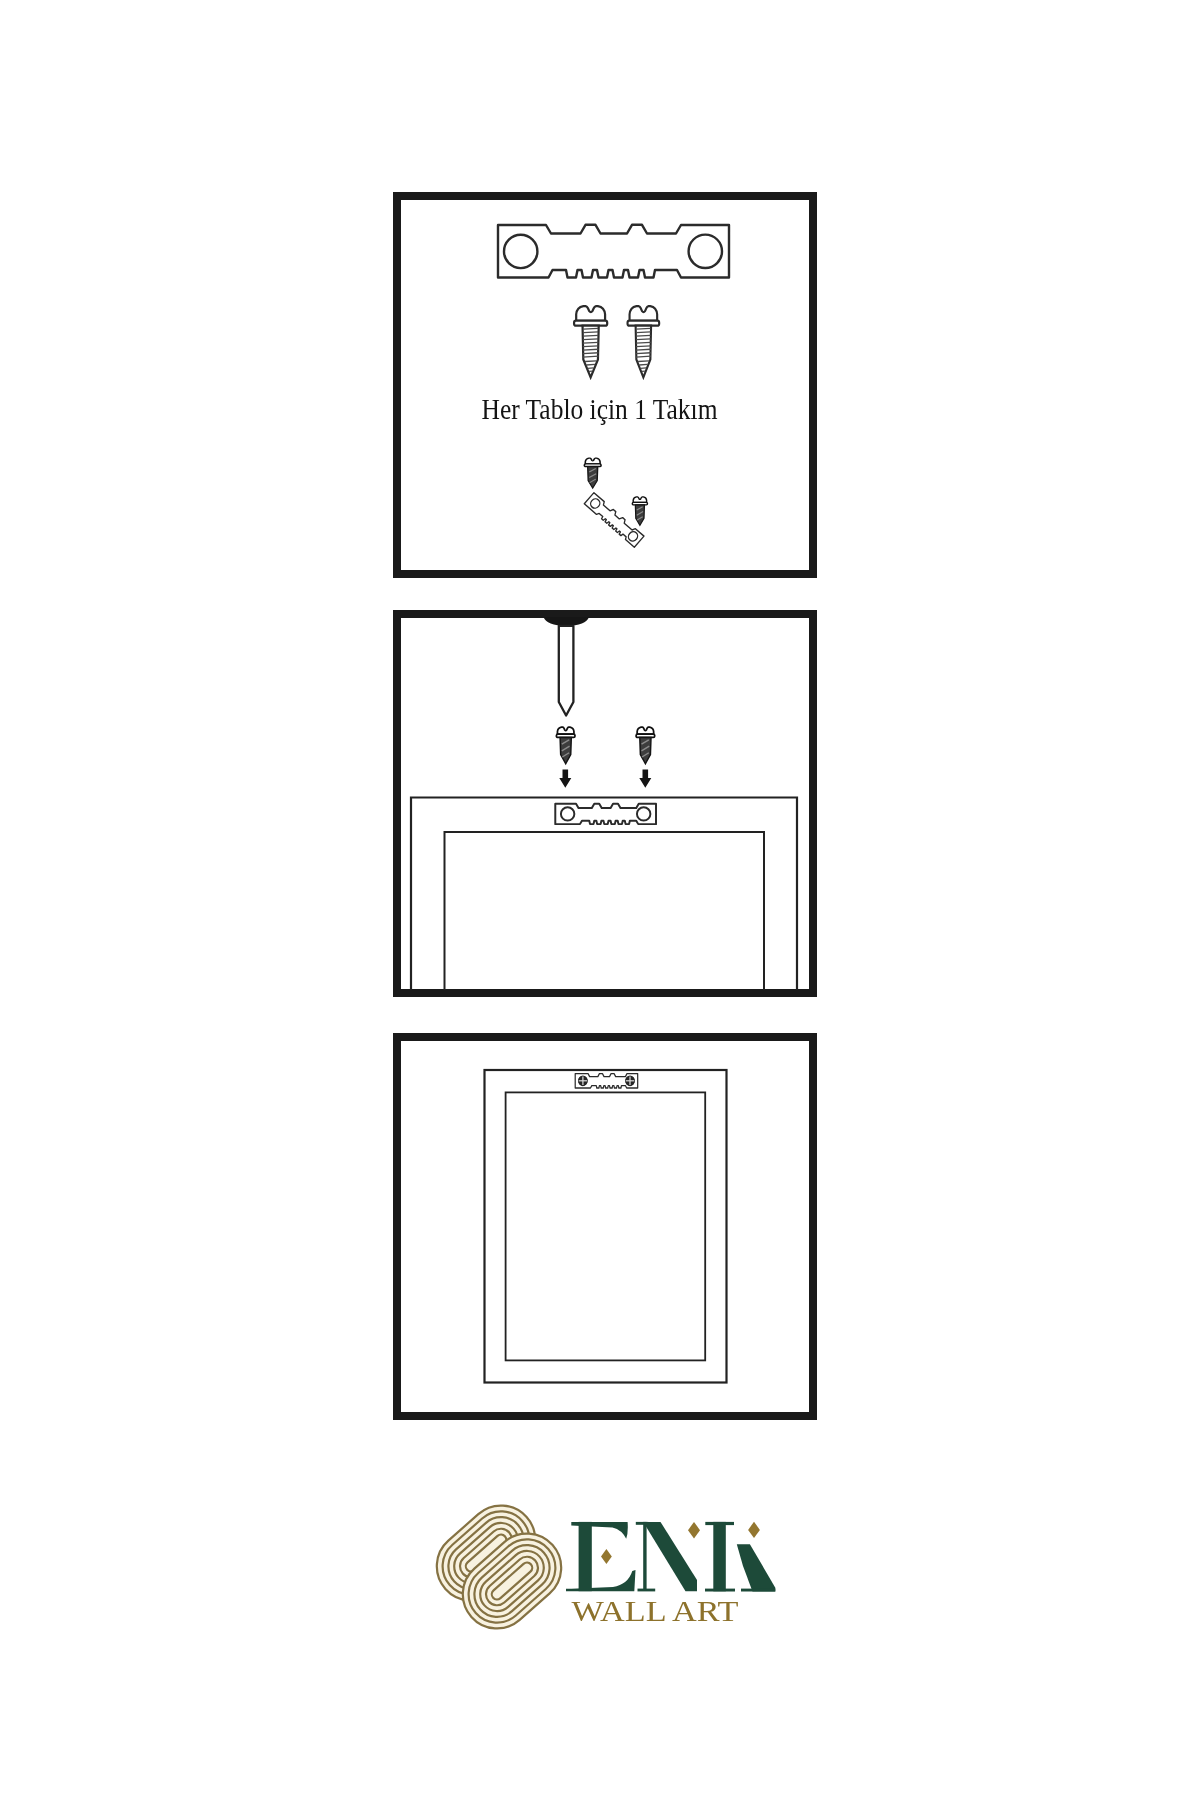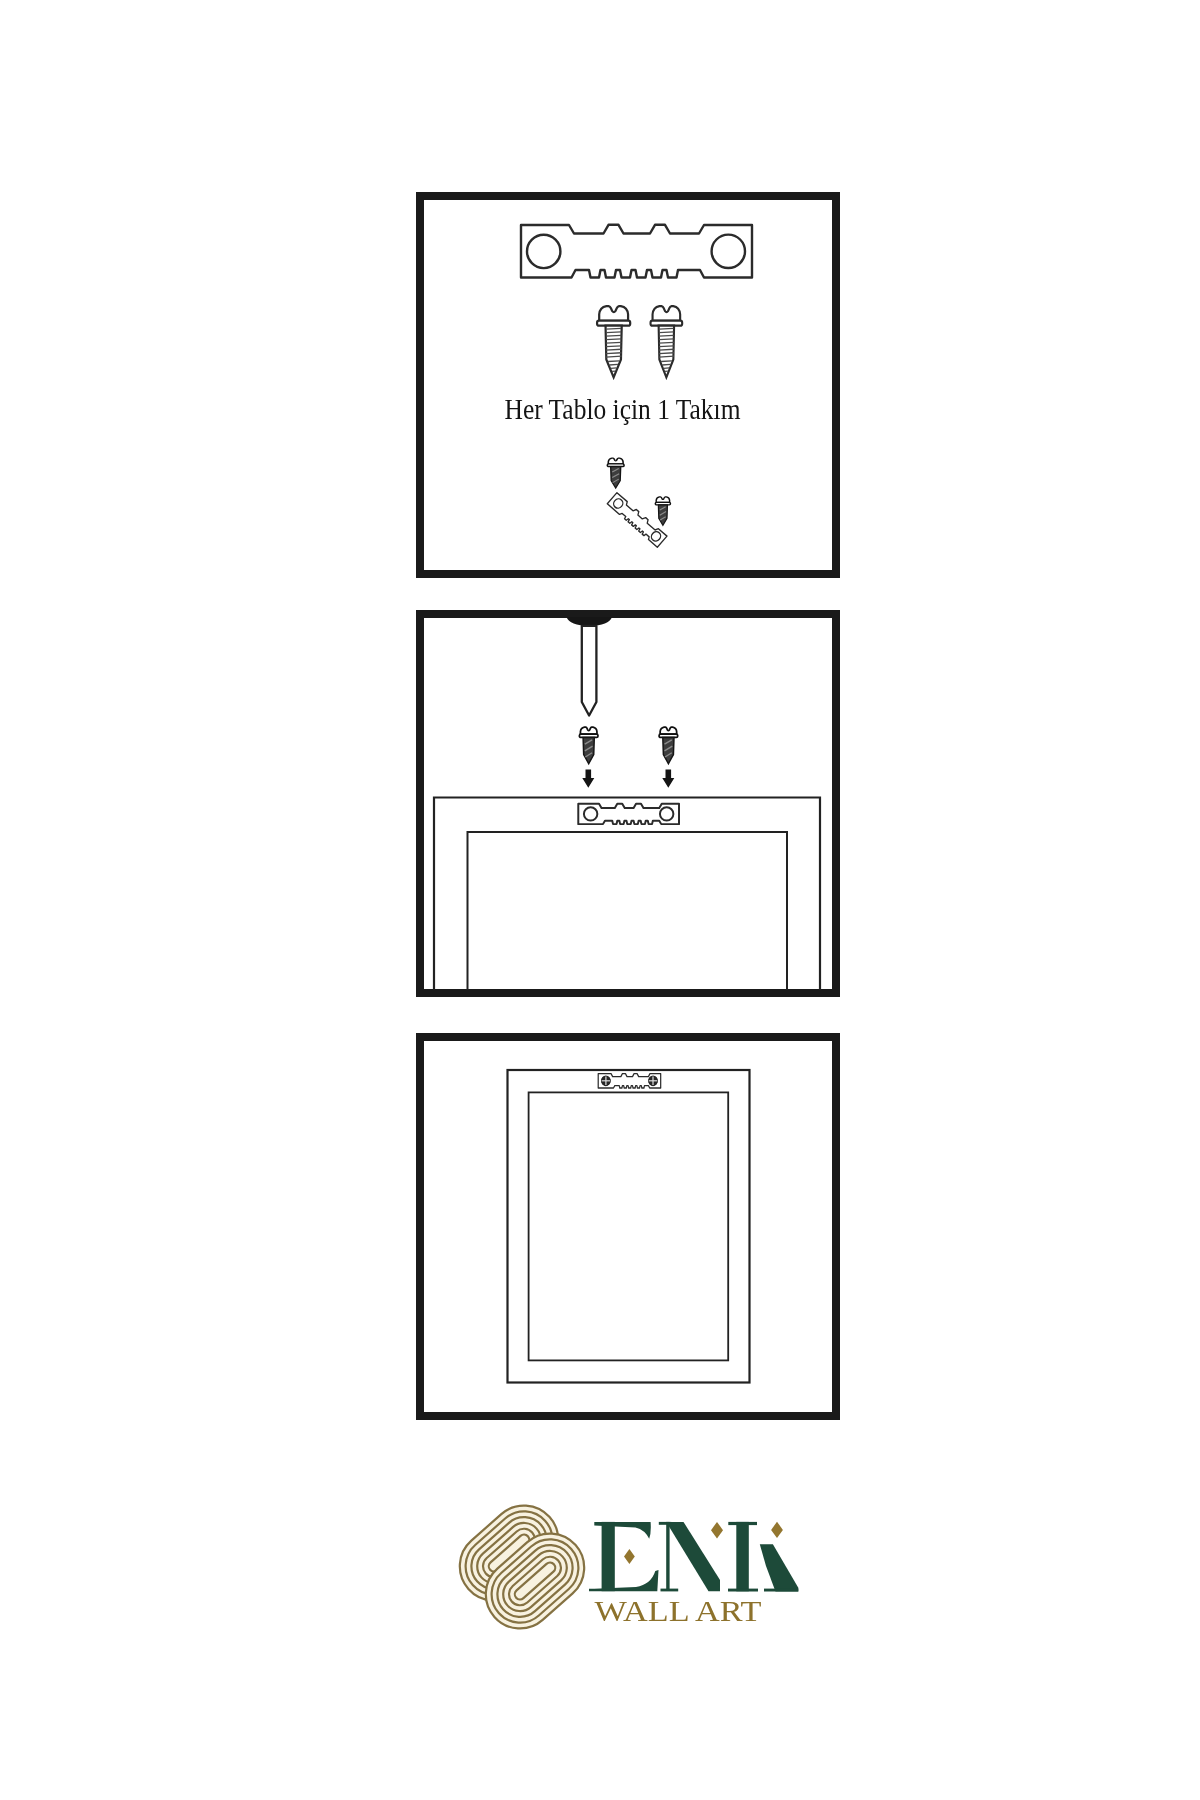--- a/index.html
+++ b/index.html
@@ -1,16 +1,16 @@
 <!DOCTYPE html>
 <html><head>
 <meta charset="utf-8">
 <style>
 html,body{margin:0;padding:0;background:#fff;}
-.page{position:relative;width:1140px;height:1800px;background:#ffffff;overflow:hidden;font-family:"Liberation Sans",sans-serif;padding-left:23px;}
+.page{position:relative;width:1140px;height:1800px;background:#ffffff;overflow:hidden;font-family:"Liberation Sans",sans-serif;}
 </style>
 </head>
 <body>
 <div class="page">
 <svg width="1200" height="1800" viewBox="0 0 1200 1800">
 <defs>
 <g id="hangS">
 <path d="M1,1 L22,1 L24.5,5.5 L38,5.5 L40.5,1 L45.5,1 L48,5.5 L57,5.5 L59.5,1 L64.5,1 L67,5.5 L83,5.5 L85.5,1 L103,1 L103,22 L85,22 L83,18.5 L76.5,18.5 L75.7,22 L72.2,22 L71.4,18.5 L69.3,18.5 L68.5,22 L65,22 L64.2,18.5 L62.1,18.5 L61.3,22 L57.8,22 L57,18.5 L54.9,18.5 L54.1,22 L50.6,22 L49.8,18.5 L47.7,18.5 L46.9,22 L43.4,22 L42.6,18.5 L40.5,18.5 L39.7,22 L36.2,22 L35.4,18.5 L28,18.5 L26,22 L1,22 Z" fill="#ffffff" stroke="#2b2b2b" stroke-width="2" stroke-linejoin="round"></path>
 <circle cx="13.5" cy="11.5" r="6.8" fill="#ffffff" stroke="#2b2b2b" stroke-width="2"></circle>
 <circle cx="90.5" cy="11.5" r="6.8" fill="#ffffff" stroke="#2b2b2b" stroke-width="2"></circle>

